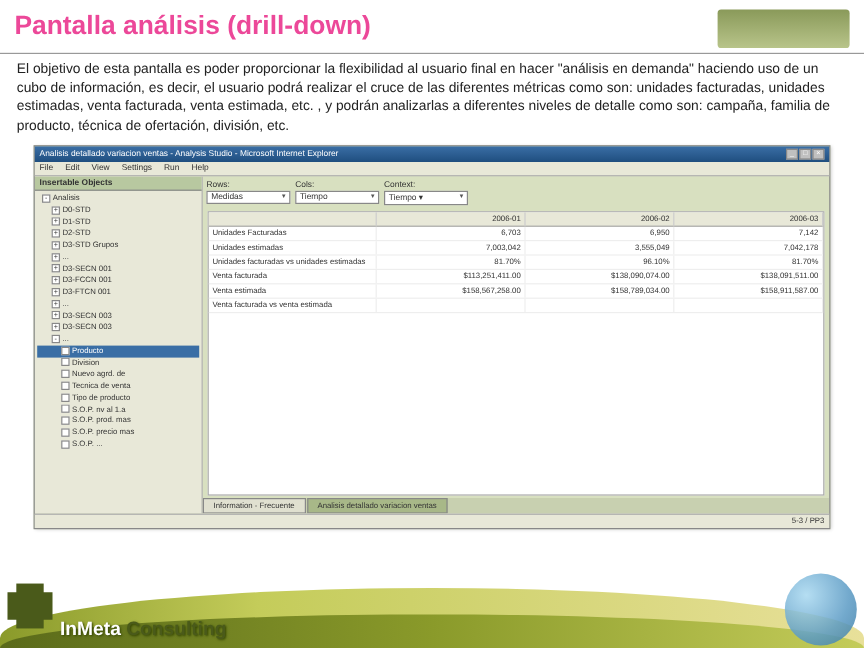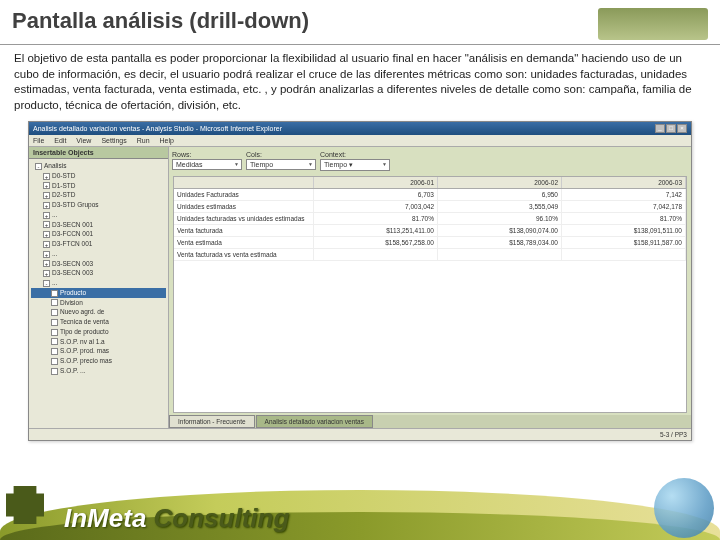--- a/index.html
+++ b/index.html
@@ -1,19 +1,19 @@
 <!DOCTYPE html>
 <html><head>
 <meta charset="utf-8">
 <style>
   * { box-sizing: border-box; margin: 0; padding: 0; }
   body { width: 720px; height: 540px; font-family: Arial, sans-serif; background: #fff; position: relative; overflow: hidden; }
   .slide { width: 100%; height: 100%; position: relative; }
   .header { display: flex; justify-content: space-between; align-items: flex-start; padding: 8px 12px 4px; border-bottom: 1px solid #999; }
-  .title { font-size: 22px; font-weight: bold; color: #404040; }
+  .title { font-size: 22px; font-weight: bold; color: #ec4899; }
   .logo-fuller { width: 110px; height: 32px; background: linear-gradient(#8a9a5a, #b8c48a); border-radius: 3px; display: flex; flex-direction: column; align-items: center; justify-content: center; color: #fff; font-weight: bold; font-size: 14px; letter-spacing: 2px; gap: 40px; }
   .logo-fuller .sub { font-size: 6px; letter-spacing: 3px; font-weight: normal; }
   .desc { padding: 6px 14px 4px; font-size: 11.5px; line-height: 1.35; color: #222; }
   .screenshot { margin: 4px 28px 0; border: 1px solid #888; background: #d8e0c0; font-size: 7px; color: #333; height: 320px; display: flex; flex-direction: column; box-shadow: 1px 1px 3px rgba(0,0,0,0.2); }
   .win-title { background: linear-gradient(#3a6ea5, #1f4e7f); color: #fff; padding: 2px 4px; display: flex; justify-content: space-between; align-items: center; font-size: 7px; }
   .win-btns { display: flex; gap: 1px; }
   .win-btn { width: 10px; height: 9px; background: #c0c0c0; border: 1px solid #888; font-size: 6px; text-align: center; line-height: 7px; }
   .menubar { background: #e8e8d8; padding: 2px 4px; font-size: 7px; display: flex; gap: 10px; border-bottom: 1px solid #aaa; }
   .tb-drop { background: #fff; border: 1px solid #888; padding: 1px 12px 1px 3px; font-size: 7px; position: relative; min-width: 70px; }
   .tb-drop::after { content: "▼"; position: absolute; right: 2px; font-size: 5px; color: #555; }
@@ -40,21 +40,21 @@
   .gc0 { width: 140px; }
   .gc1, .gc2, .gc3 { flex: 1; text-align: right; }
   .statusbar { background: #e8e8d8; border-top: 1px solid #aaa; padding: 2px 4px; font-size: 6.5px; display: flex; justify-content: space-between; }
   .tab-strip { display: flex; background: #c8d0b0; font-size: 6.5px; }
   .tab { padding: 2px 8px; border: 1px solid #888; background: #e0e0d0; margin-right: 1px; }
   .tab.active { background: #a8b888; }
   .footer { position: absolute; bottom: 0; left: 0; right: 0; height: 70px; }
   .wave { position: absolute; bottom: 0; left: 0; right: 0; height: 50px; background: linear-gradient(90deg, #8a9a2a 0%, #c4cc5a 30%, #e8e09a 100%); border-radius: 60% 60% 0 0 / 100% 100% 0 0; }
   .wave2 { position: absolute; bottom: 0; left: 0; right: 0; height: 28px; background: linear-gradient(90deg, #5a6a1a 0%, #8a9a2a 50%, #c4cc5a 100%); border-radius: 50% 50% 0 0 / 100% 100% 0 0; }
   .puzzle { position: absolute; left: 6px; bottom: 16px; width: 38px; height: 38px; background: #4a5a1a; clip-path: polygon(20% 0, 80% 0, 80% 20%, 100% 20%, 100% 80%, 80% 80%, 80% 100%, 20% 100%, 20% 80%, 0 80%, 0 20%, 20% 20%); }
-  .inmeta { position: absolute; left: 64px; bottom: 6px; color: #fff; font-weight: bold; font-style: italic; font-size: 26px; text-shadow: 1px 1px 2px #334400; }
+  .inmeta { position: absolute; left: 50px; bottom: 6px; color: #fff; font-weight: bold; font-size: 16px; text-shadow: 1px 1px 2px #334400; }
   .inmeta .c { color: #4a5a1a; }
   .globe { position: absolute; right: 6px; bottom: 2px; width: 60px; height: 60px; border-radius: 50%; background: radial-gradient(circle at 30% 30%, #a8d8f0, #5a9ac4 60%, #3a7aa4); opacity: 0.85; }
 </style>
 </head>
 <body>
 
 <div class="slide">
   <div class="header">
     <div class="title">Pantalla análisis (drill-down)</div>
     <div class="logo-fuller">

